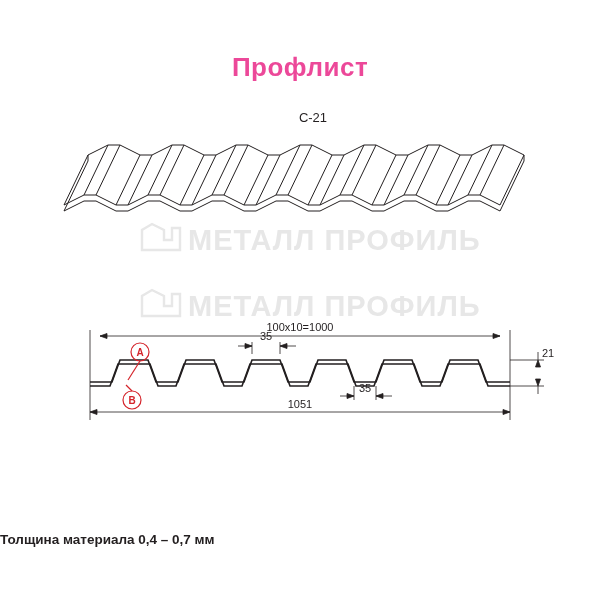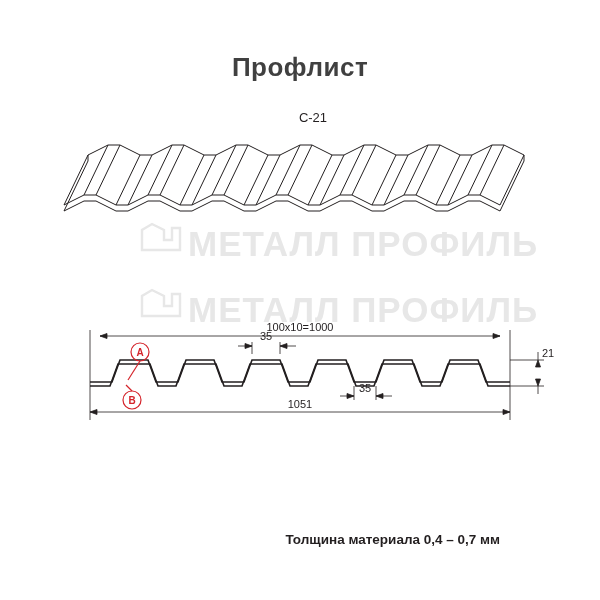--- a/index.html
+++ b/index.html
@@ -22,39 +22,39 @@
   }
   .title {
     position: absolute;
     top: 52px;
     left: 0;
     width: 600px;
     text-align: center;
     font-size: 26px;
     font-weight: bold;
     letter-spacing: 0.5px;
-    color: #404040;
+    color: #ec4899;
   }
   .subtitle {
     position: absolute;
     top: 90px;
     left: 13px;
     width: 600px;
     text-align: center;
     font-size: 13px;
     font-weight: normal;
     color: #231f20;
     margin-top: 20px;
   }
   .footer-note {
     position: absolute;
     top: 532px;
     left: 0;
     width: 500px;
-    text-align: right;
+    text-align: left;
     font-size: 13.5px;
     font-weight: bold;
     color: #231f20;
   }
   .iso-wrap {
     position: absolute;
     top: 125px;
     left: 58px;
     width: 490px;
     height: 120px;
@@ -62,21 +62,21 @@
   .tech-wrap {
     position: absolute;
     top: 312px;
     left: 60px;
     width: 490px;
     height: 125px;
   }
   .wm {
     position: absolute;
     pointer-events: none;
-    font-size: 35px;
+    font-size: 29px;
     font-weight: bold;
     color: #e7e7e7;
     letter-spacing: 1px;
     white-space: nowrap;
   }
   .wm1 { top: 224px; left: 188px; }
   .wm2 { top: 290px; left: 188px; }
   .wm-ico {
     position: absolute;
     pointer-events: none;

